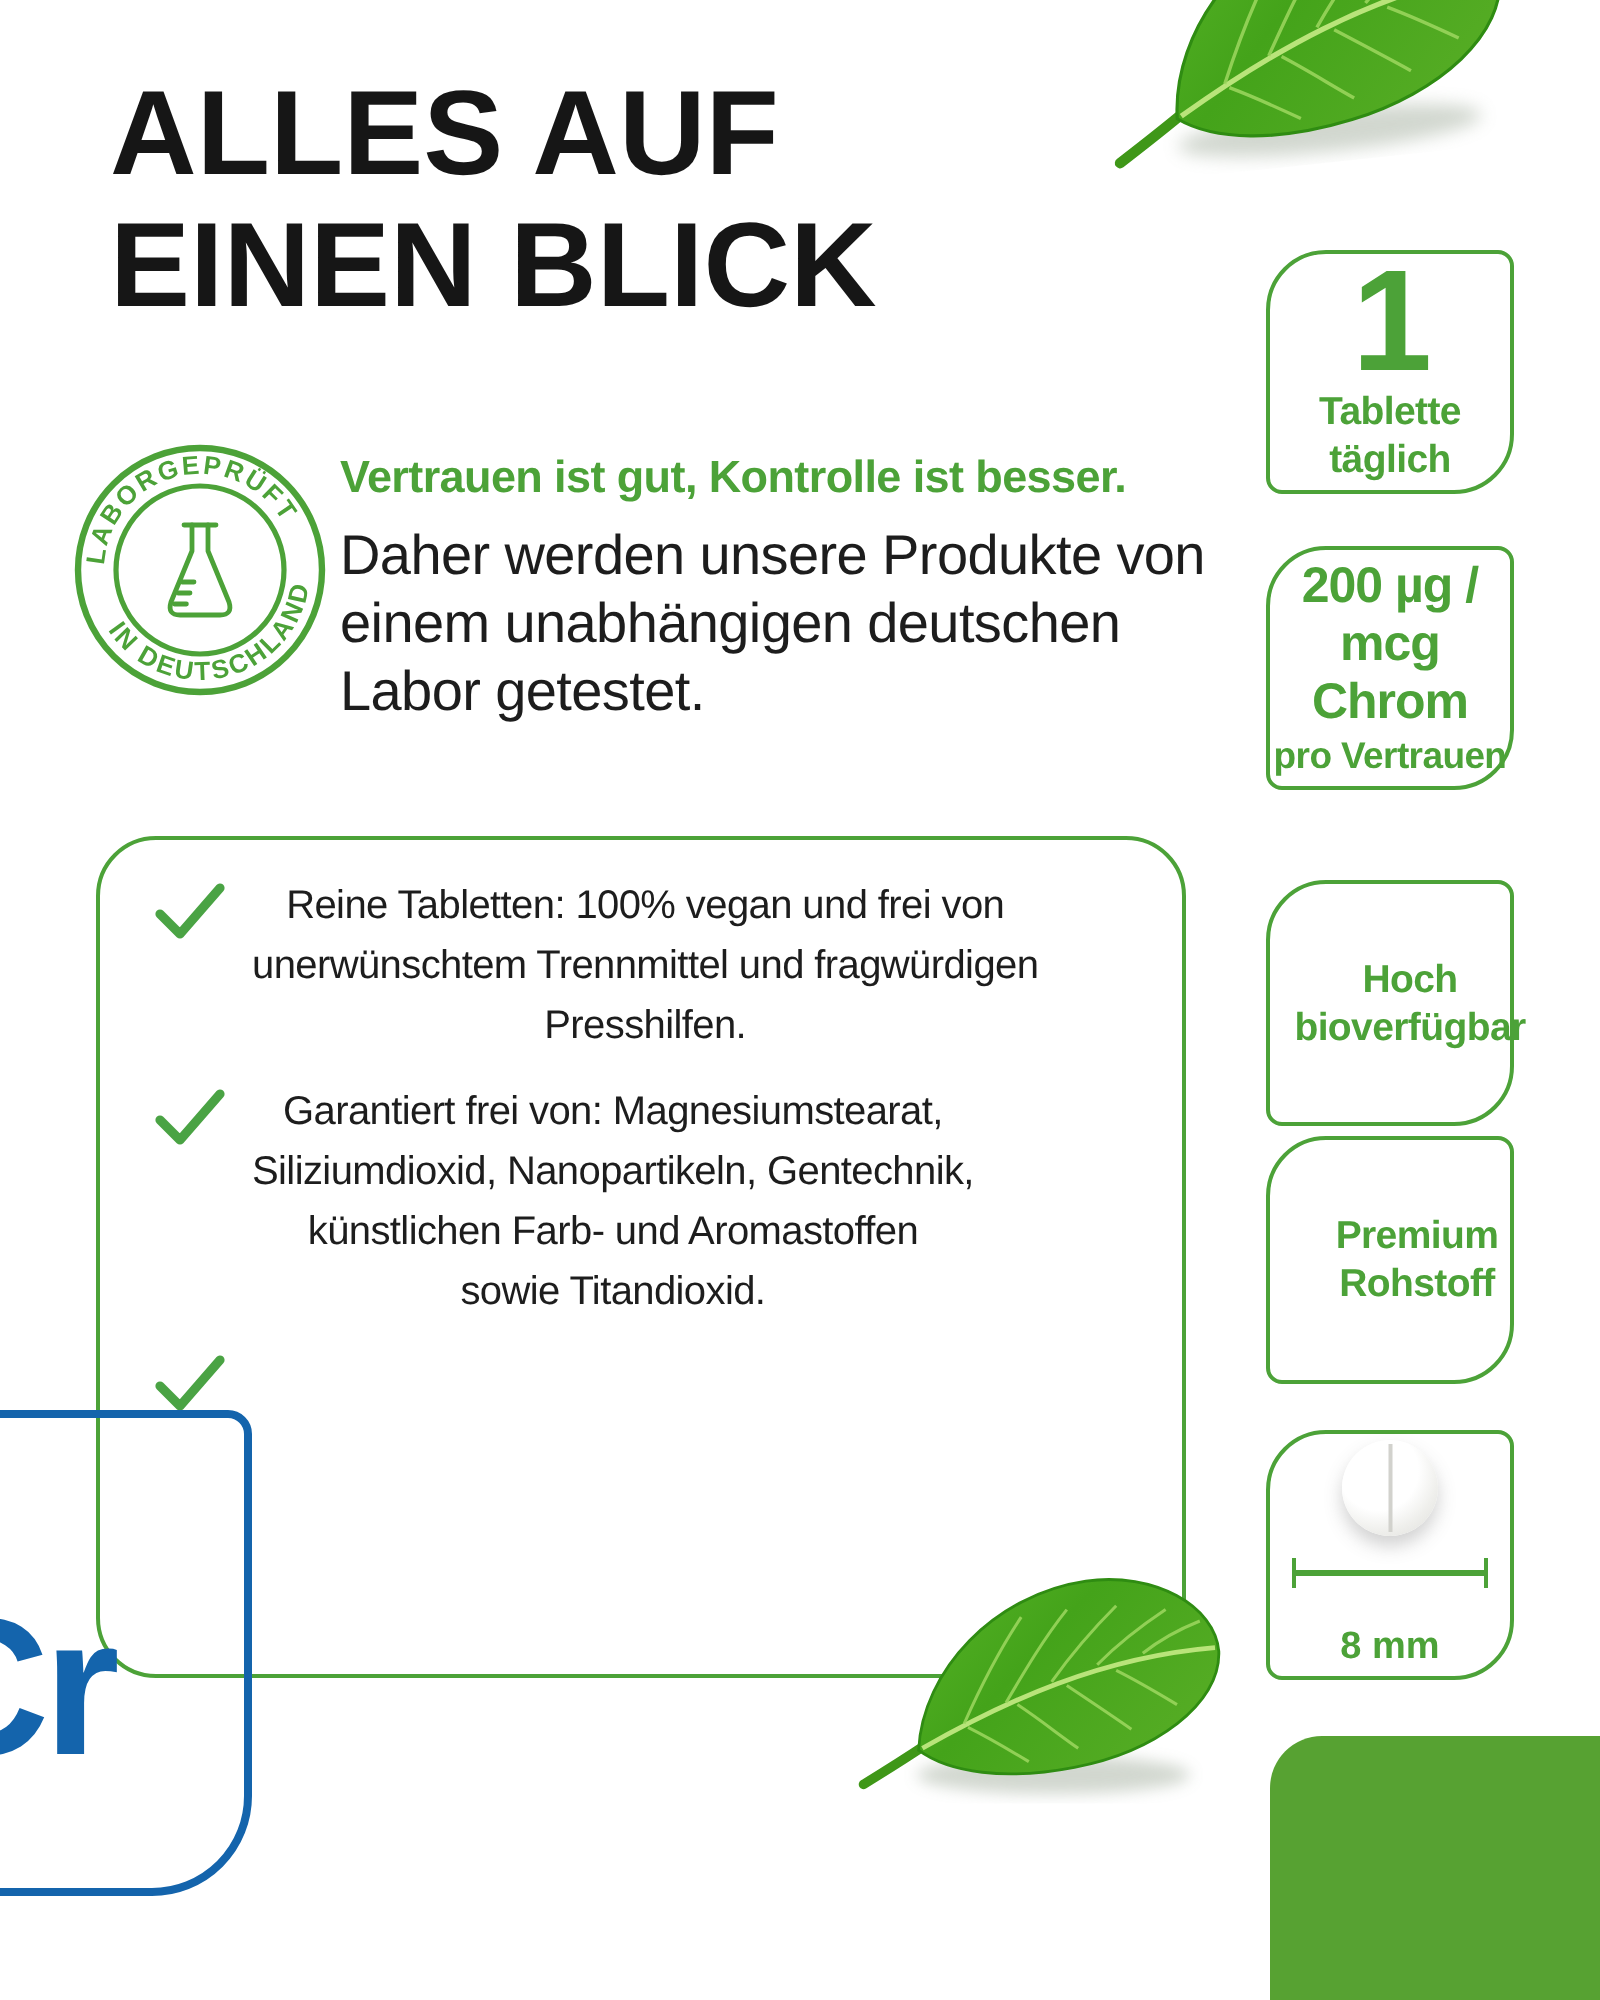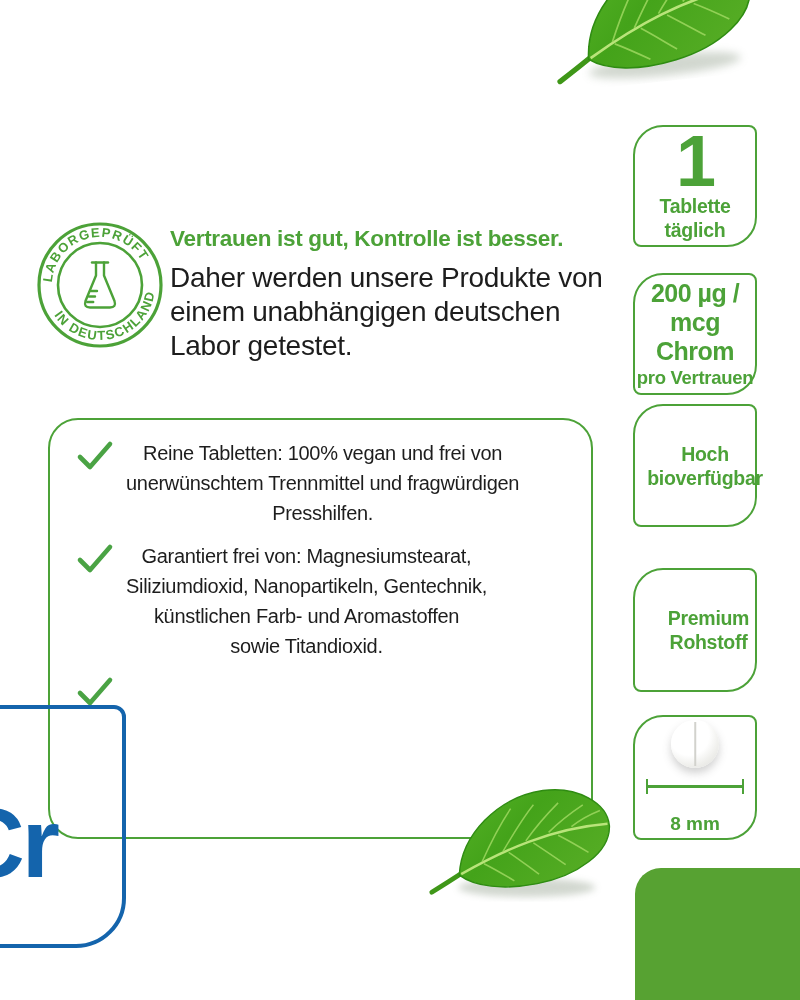--- a/index.html
+++ b/index.html
@@ -54,21 +54,21 @@
 
   
   .card{
     position:absolute;left:633px;width:124px;
     border:2.5px solid var(--green);border-radius:30px 8px 30px 8px;
     display:flex;flex-direction:column;align-items:center;justify-content:center;
     text-align:center;color:var(--green);background:transparent;z-index:2;
   }
   .card-daily{top:125px;height:122px;}
   .card-dose{top:273px;height:122px;}
-  .card-bio{top:404px;height:123px;padding-left:20px;}
+  .card-bio{top:440px;height:123px;padding-left:20px;}
   .card-raw{top:568px;height:124px;padding-left:27px;}
   .card-size{top:715px;height:125px;}
   .card-number{font-size:72px;font-weight:bold;line-height:0.88;letter-spacing:-2px;}
   .card-label{font-size:19.5px;font-weight:bold;line-height:24px;white-space:pre-line;letter-spacing:-0.3px;}
   .card-dose-main{font-size:25px;font-weight:bold;line-height:29px;white-space:pre-line;letter-spacing:-0.5px;}
   .card-dose-sub{font-size:18.5px;font-weight:bold;line-height:23px;letter-spacing:-0.3px;}
 
   
   .tablet{
     position:relative;width:48px;height:48px;border-radius:50%;
@@ -143,20 +143,22 @@
     </symbol>
   </defs>
 </svg>
 
 <div class="canvas">
 
   <svg class="leaf-top" viewBox="0 0 200 132">
     <use href="#leafShape"></use>
   </svg>
 
+  <h1 class="page-title">ALLES AUF
+EINEN BLICK</h1>
 
   <svg class="lab-badge" viewBox="0 0 128 128">
     <circle cx="64" cy="64" r="61" fill="none" stroke="var(--green)" stroke-width="3.2"></circle>
     <circle cx="64" cy="64" r="42" fill="none" stroke="var(--green)" stroke-width="2.6"></circle>
     <defs>
       <path id="badgeTopArc" d="M16,64 A48,48 0 0 1 112,64" fill="none"></path>
       <path id="badgeBottomArc" d="M9,64 A55,55 0 0 0 119,64" fill="none"></path>
     </defs>
     <g transform="rotate(-13 64 64)">
       <text class="badge-arc-text" text-anchor="middle">

